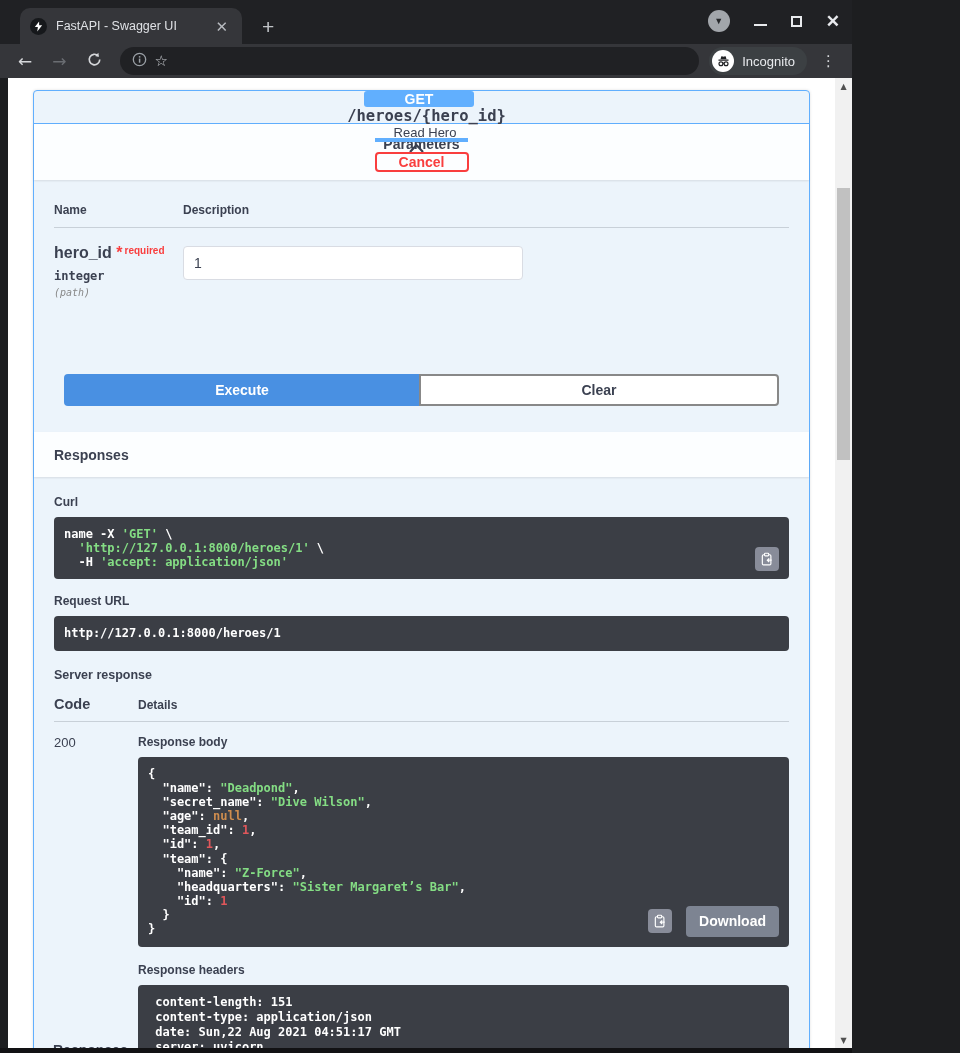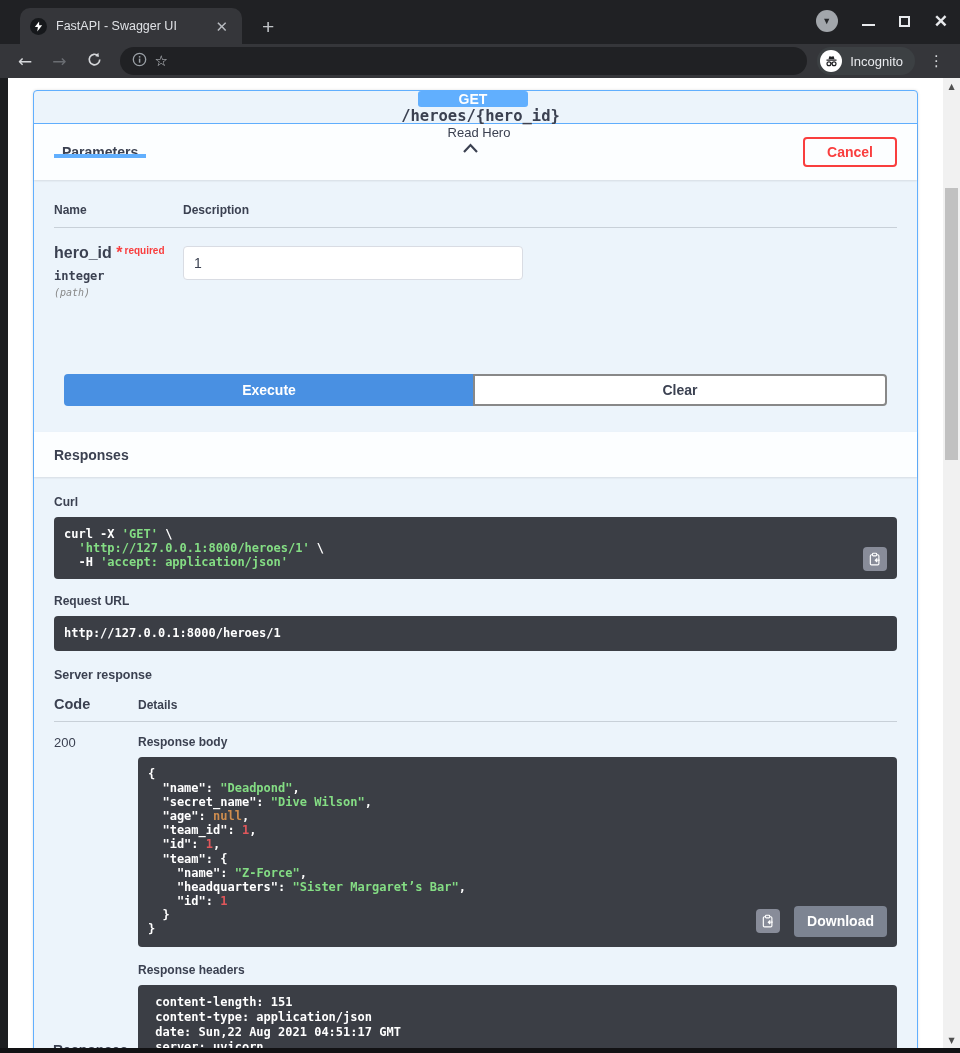--- a/index.html
+++ b/index.html
@@ -1,19 +1,19 @@
 <!DOCTYPE html>
 <html style="--get-badge: #61affe; --opblock-bg: #ecf4fb; --execute-btn: #4990e2; --cancel: #f93e3e; --text: #3b4151; --curl-bg: #3b3e45; --code-string: #84dd84; --code-number: #e0575b; --code-null: #cd8c4e; --download-btn: #7d8492;"><head>
 <meta charset="utf-8">
 <style>
   * { margin:0; padding:0; box-sizing:border-box; }
   html,body { width:960px; height:1053px; overflow:hidden; background:#1d1e20;
               font-family:"Liberation Sans", sans-serif; }
 
-  .browser { width:960px; height:1053px; display:flex; flex-direction:column; background:#c2410c; }
+  .browser { width:852px; height:1053px; display:flex; flex-direction:column; background:#c2410c; }
 
   
   .tabstrip { height:44px; background:#202124; display:flex; align-items:flex-end; position:relative; }
   .tab { margin-left:20px; width:222px; height:36px; background:#35363a; border-radius:10px 10px 0 0;
          display:flex; align-items:center; padding:0 10px; gap:9px; }
   .favicon { width:17px; height:17px; border-radius:50%; background:#16181b; display:flex; align-items:center; justify-content:center; flex:none; }
   .tab-title { color:#dfe1e5; font-size:12.5px; white-space:nowrap; overflow:hidden; flex:1; }
   .tab-close { color:#b7babf; font-size:15px; line-height:1; cursor:pointer; padding:2px 4px; }
   .newtab-btn { color:#c0c3c7; font-size:21px; margin:0 0 7px 14px; line-height:1; padding:0 6px; }
   .win-controls { position:absolute; right:12px; top:10px; display:flex; align-items:center; gap:24px; }
@@ -51,21 +51,21 @@
   .opblock { margin:12px 25px 0 25px; border:1px solid var(--get-badge); border-radius:4px;
              background:var(--opblock-bg); box-shadow:0 0 3px rgba(0,0,0,.12); }
   .opblock-header { height:33px; display:flex; align-items:center; padding:0 10px 0 5px; border-bottom:1px solid var(--get-badge); cursor:pointer;flex-direction:column; }
   .method-badge { width:110px; height:27px; border-radius:3px; background:var(--get-badge); color:#fff;
                   font-weight:bold; font-size:14px; display:flex; align-items:center; justify-content:center; }
   .op-path { font-family:"DejaVu Sans Mono", monospace; font-weight:bold; font-size:15.5px; color:var(--text); margin-left:15px; }
   .op-summary { font-size:13px; color:var(--text); margin-left:12px; flex:1; }
   .chevron { margin-right:6px; }
 
   .section-header { height:56px; background:rgba(255,255,255,.85); display:flex; align-items:center; justify-content:space-between;
-                    padding:12px 20px; box-shadow:0 1px 2px rgba(0,0,0,.1); }
+                    padding:12px 20px; box-shadow:0 1px 2px rgba(0,0,0,.1);flex-direction:column; }
   .tab-params { font-size:14px; font-weight:bold; color:var(--text); position:relative; padding:0 8px; height:100%; display:flex; align-items:center; }
   .tab-params::after { content:""; position:absolute; left:0; right:0; bottom:10px; height:4px; background:var(--get-badge); }
   .btn-cancel { width:94px; height:30px; border:2px solid var(--cancel); border-radius:4px; background:transparent;
                 color:var(--cancel); font-weight:bold; font-size:14px; font-family:"Liberation Sans",sans-serif; cursor:pointer; }
 
   .params-body { padding:23px 20px 0 20px; }
   .t-head { display:flex; font-size:12px; font-weight:bold; color:var(--text); padding-bottom:10px;
             border-bottom:1px solid rgba(59,65,81,.2); }
   .col-name { width:129px; flex:none; }
   .param-row { display:flex; padding-top:16px; }
@@ -220,21 +220,21 @@
         </div>
 
         <div class="responses-header">
           <span>Responses</span>
         </div>
 
         <div class="responses-inner">
 
           <div class="block-label">Curl</div>
           <div class="code-block">
-            <div class="code-line"><span class="tok-p">curl -X </span><span class="tok-s">'GET'</span><span class="tok-p"> \</span></div>
+            <div class="code-line"><span class="tok-p">name -X </span><span class="tok-s">'GET'</span><span class="tok-p"> \</span></div>
               <div class="code-line"><span class="tok-p">  </span><span class="tok-s">'http://127.0.0.1:8000/heroes/1'</span><span class="tok-p"> \</span></div>
               <div class="code-line"><span class="tok-p">  -H </span><span class="tok-s">'accept: application/json'</span></div>
               <button class="copy-btn">
               <svg width="14" height="14" viewBox="0 0 18 18">
                   <rect x="3" y="3.5" width="11" height="13" rx="1.5" fill="none" stroke="#fff" stroke-width="1.5"></rect>
                   <rect x="5.8" y="1.6" width="5.4" height="3.4" rx="1" fill="#888c99" stroke="#fff" stroke-width="1.4"></rect>
                   <path d="M15 10.5 h-5.2 m2 -2.4 l-2.4 2.4 l2.4 2.4" fill="none" stroke="#fff" stroke-width="1.5"></path>
                 </svg>
             </button>
           </div>

